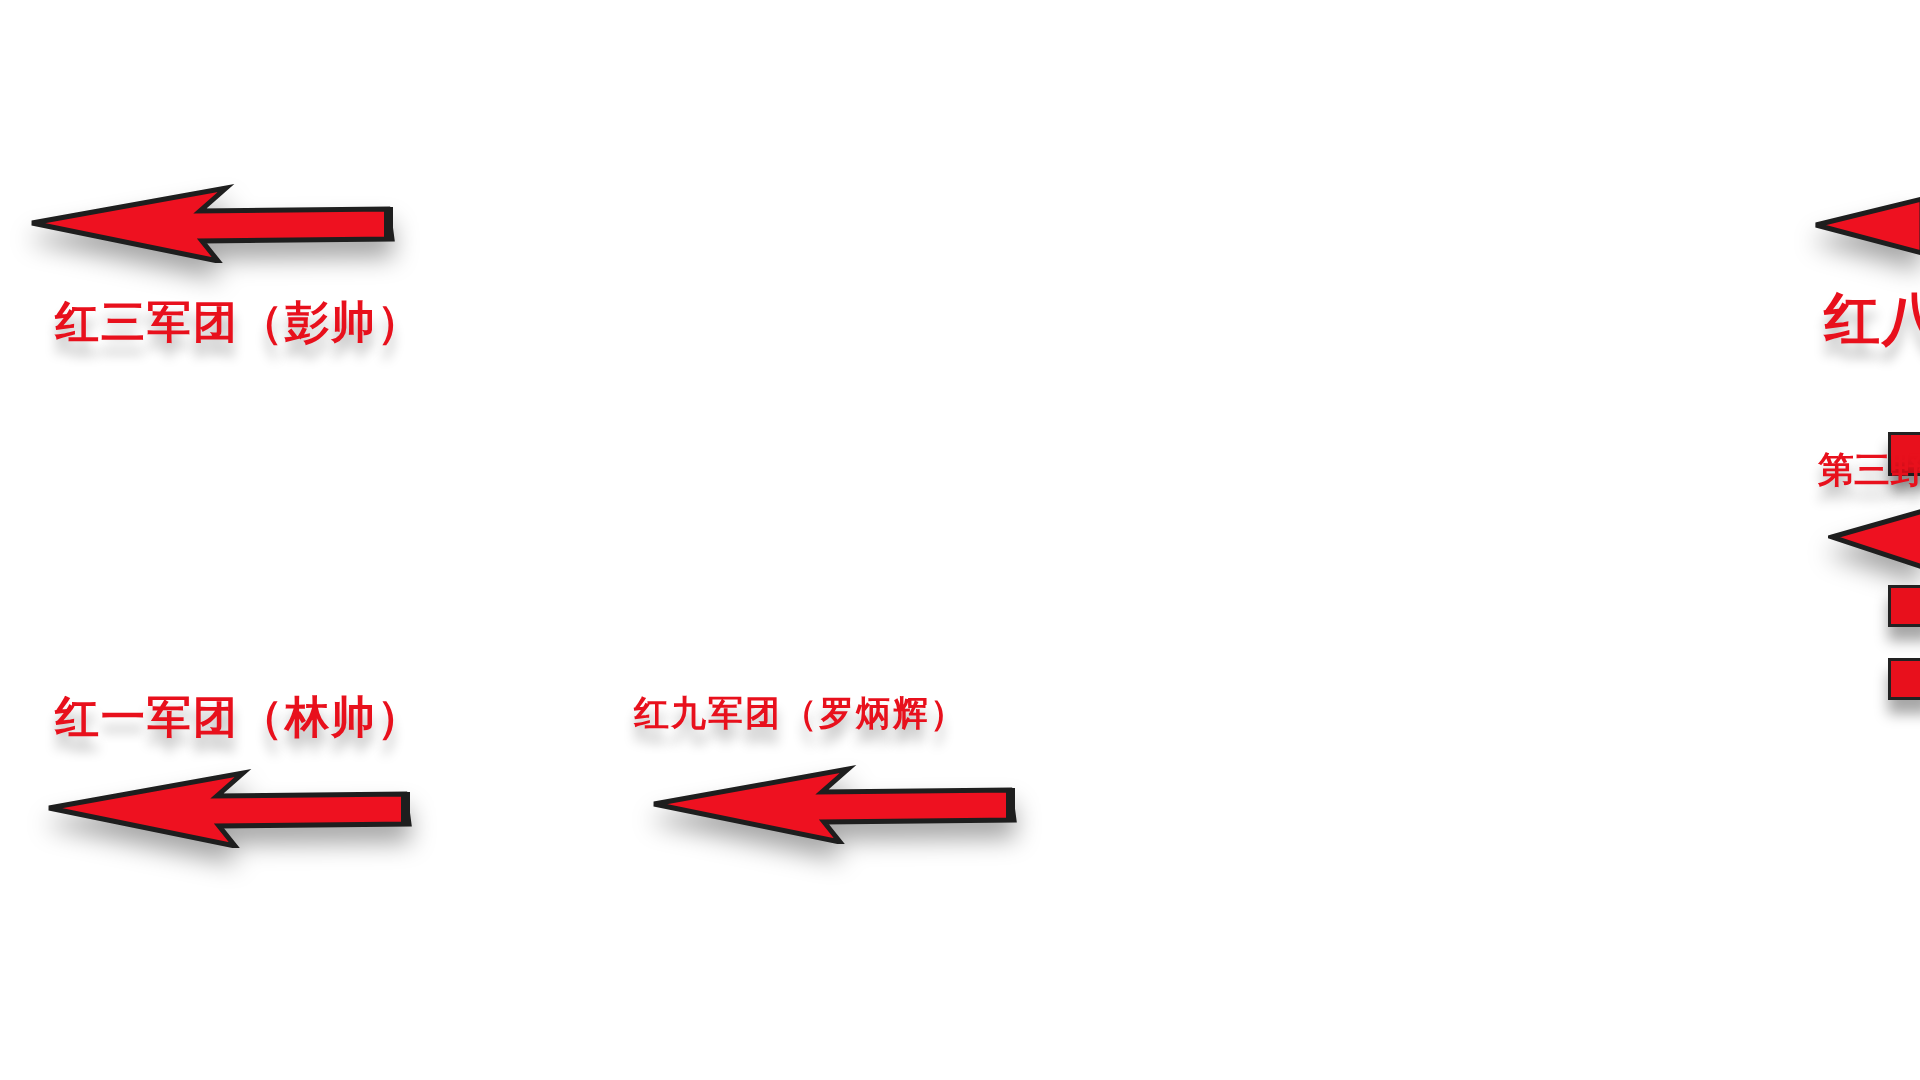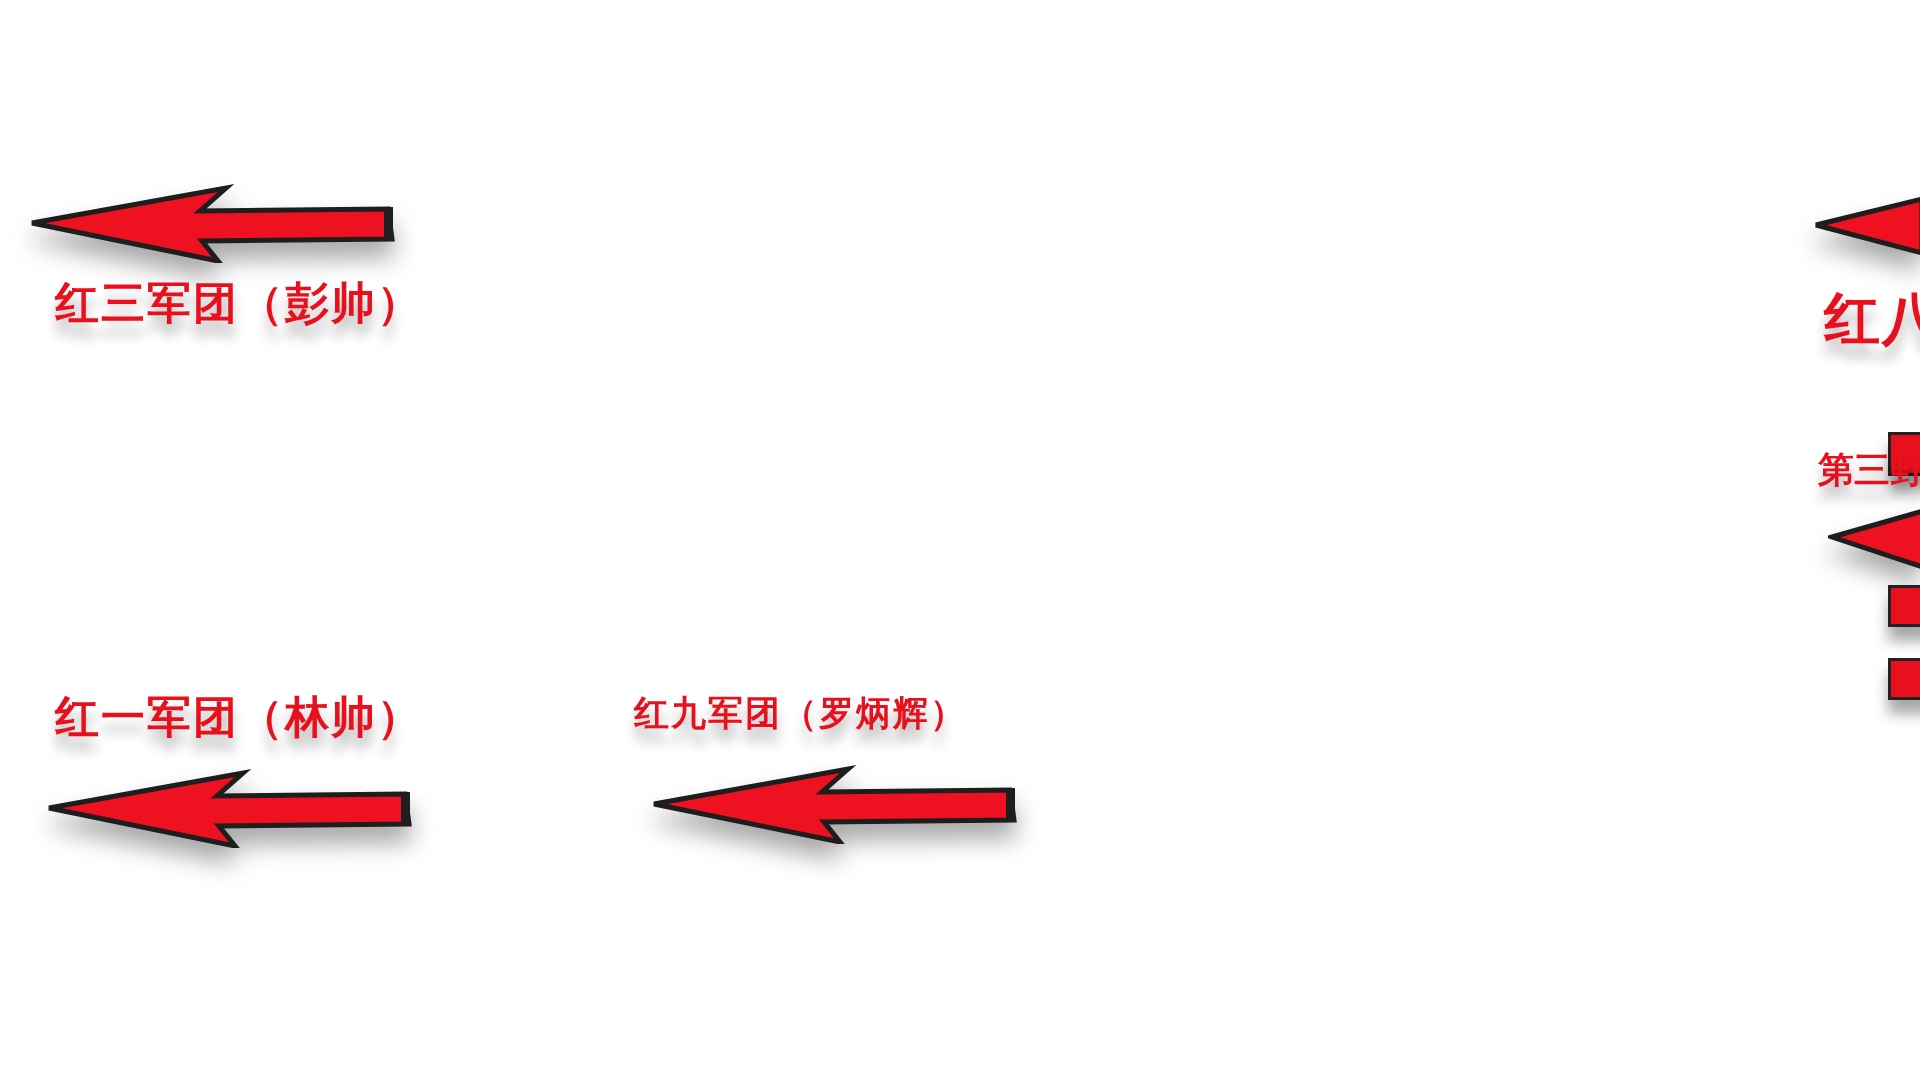--- a/index.html
+++ b/index.html
@@ -11,21 +11,21 @@
   .bar { position:absolute; background:#e8101c; border:3px solid #222; border-right:none;
          box-shadow: 0 14px 14px rgba(0,0,0,0.35); }
 </style>
 </head>
 <body>
 
 <svg class="arrow" style="left:28px; top:183px;" width="372" height="80" viewBox="0 0 372 80">
   <polygon points="4,40 198,5 172,28 360,26 364,56 174,58 190,78" fill="#ee1120" stroke="#1e1e1e" stroke-width="5" stroke-linejoin="miter"></polygon>
   <rect x="356" y="24" width="9" height="34" fill="#1e1e1e"></rect>
 </svg>
-<div class="label" style="left:55px; top:274px; font-size:44px;">红三军团（彭帅）</div>
+<div class="label" style="left:55px; top:293px; font-size:44px;">红三军团（彭帅）</div>
 
 <svg class="arrow" style="left:1812px; top:195px;" width="108" height="70" viewBox="0 0 108 70">
   <polygon points="4,30 110,4 110,58" fill="#ee1120" stroke="#1e1e1e" stroke-width="5"></polygon>
 </svg>
 <div class="label" style="left:1824px; top:282px; font-size:56px;">红八</div>
 
 <div class="bar" style="left:1888px; top:432px; width:40px; height:38px;"></div>
 <div class="label" style="left:1818px; top:446px; font-size:36px; letter-spacing:0;">第三野</div>
 <svg class="arrow" style="left:1828px; top:505px;" width="92" height="70" viewBox="0 0 92 70">
   <polygon points="4,32 95,6 95,62" fill="#ee1120" stroke="#1e1e1e" stroke-width="5"></polygon>

